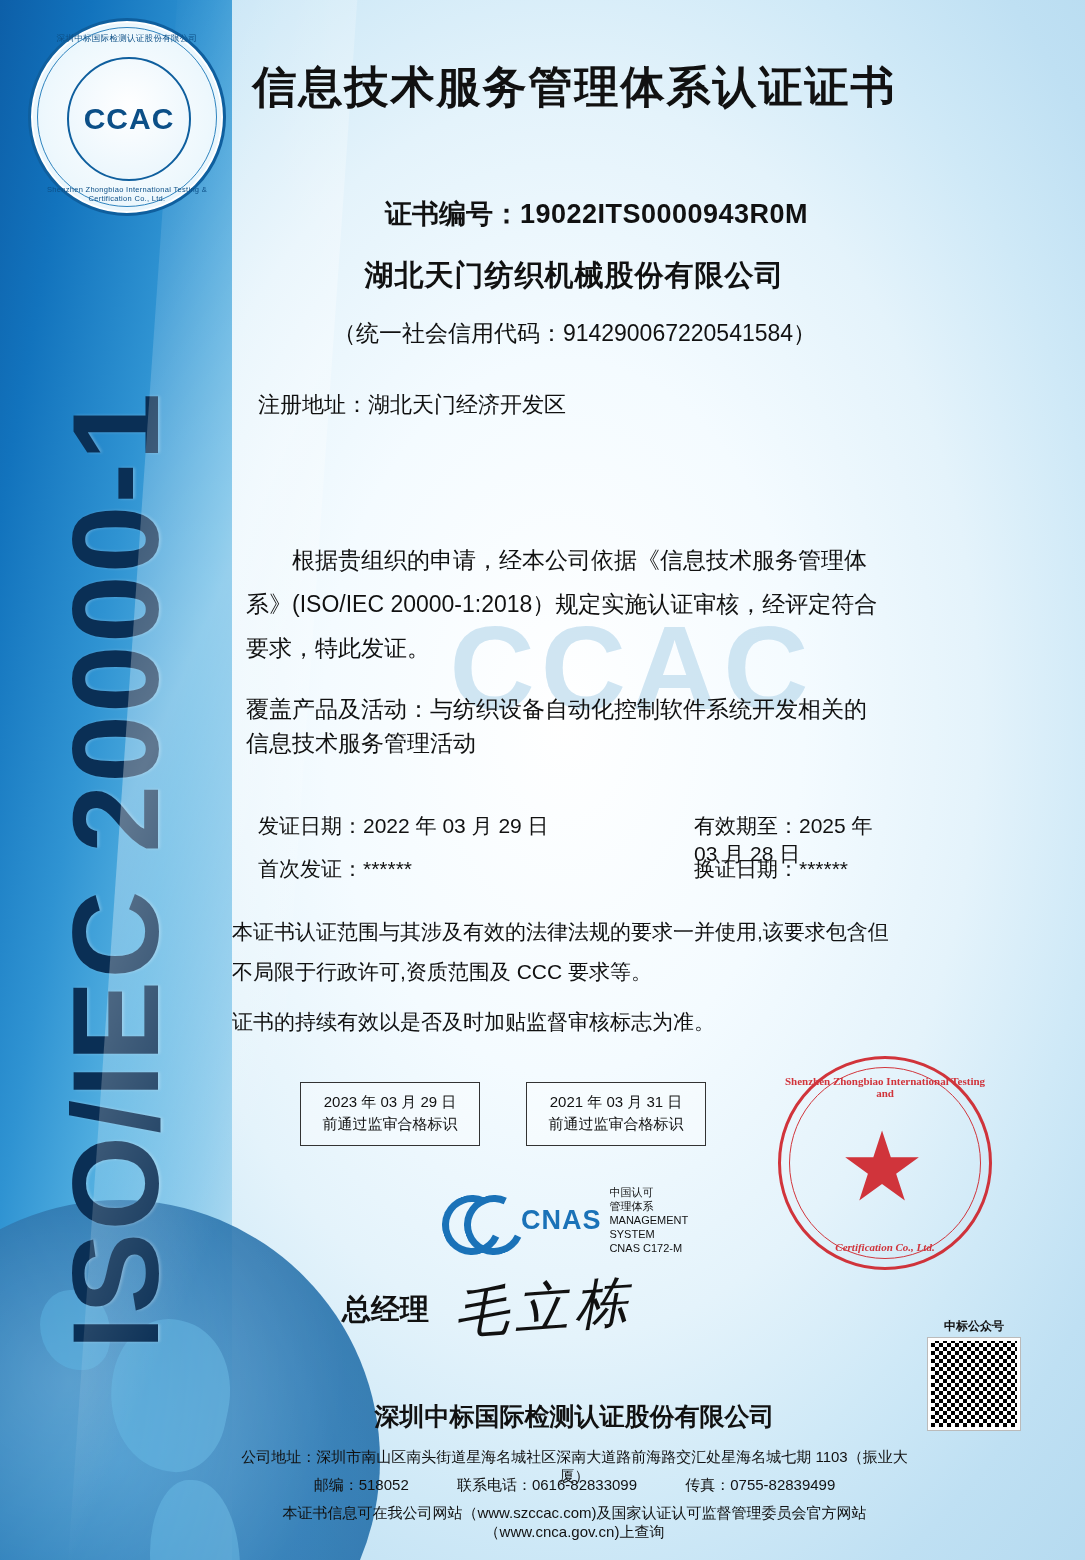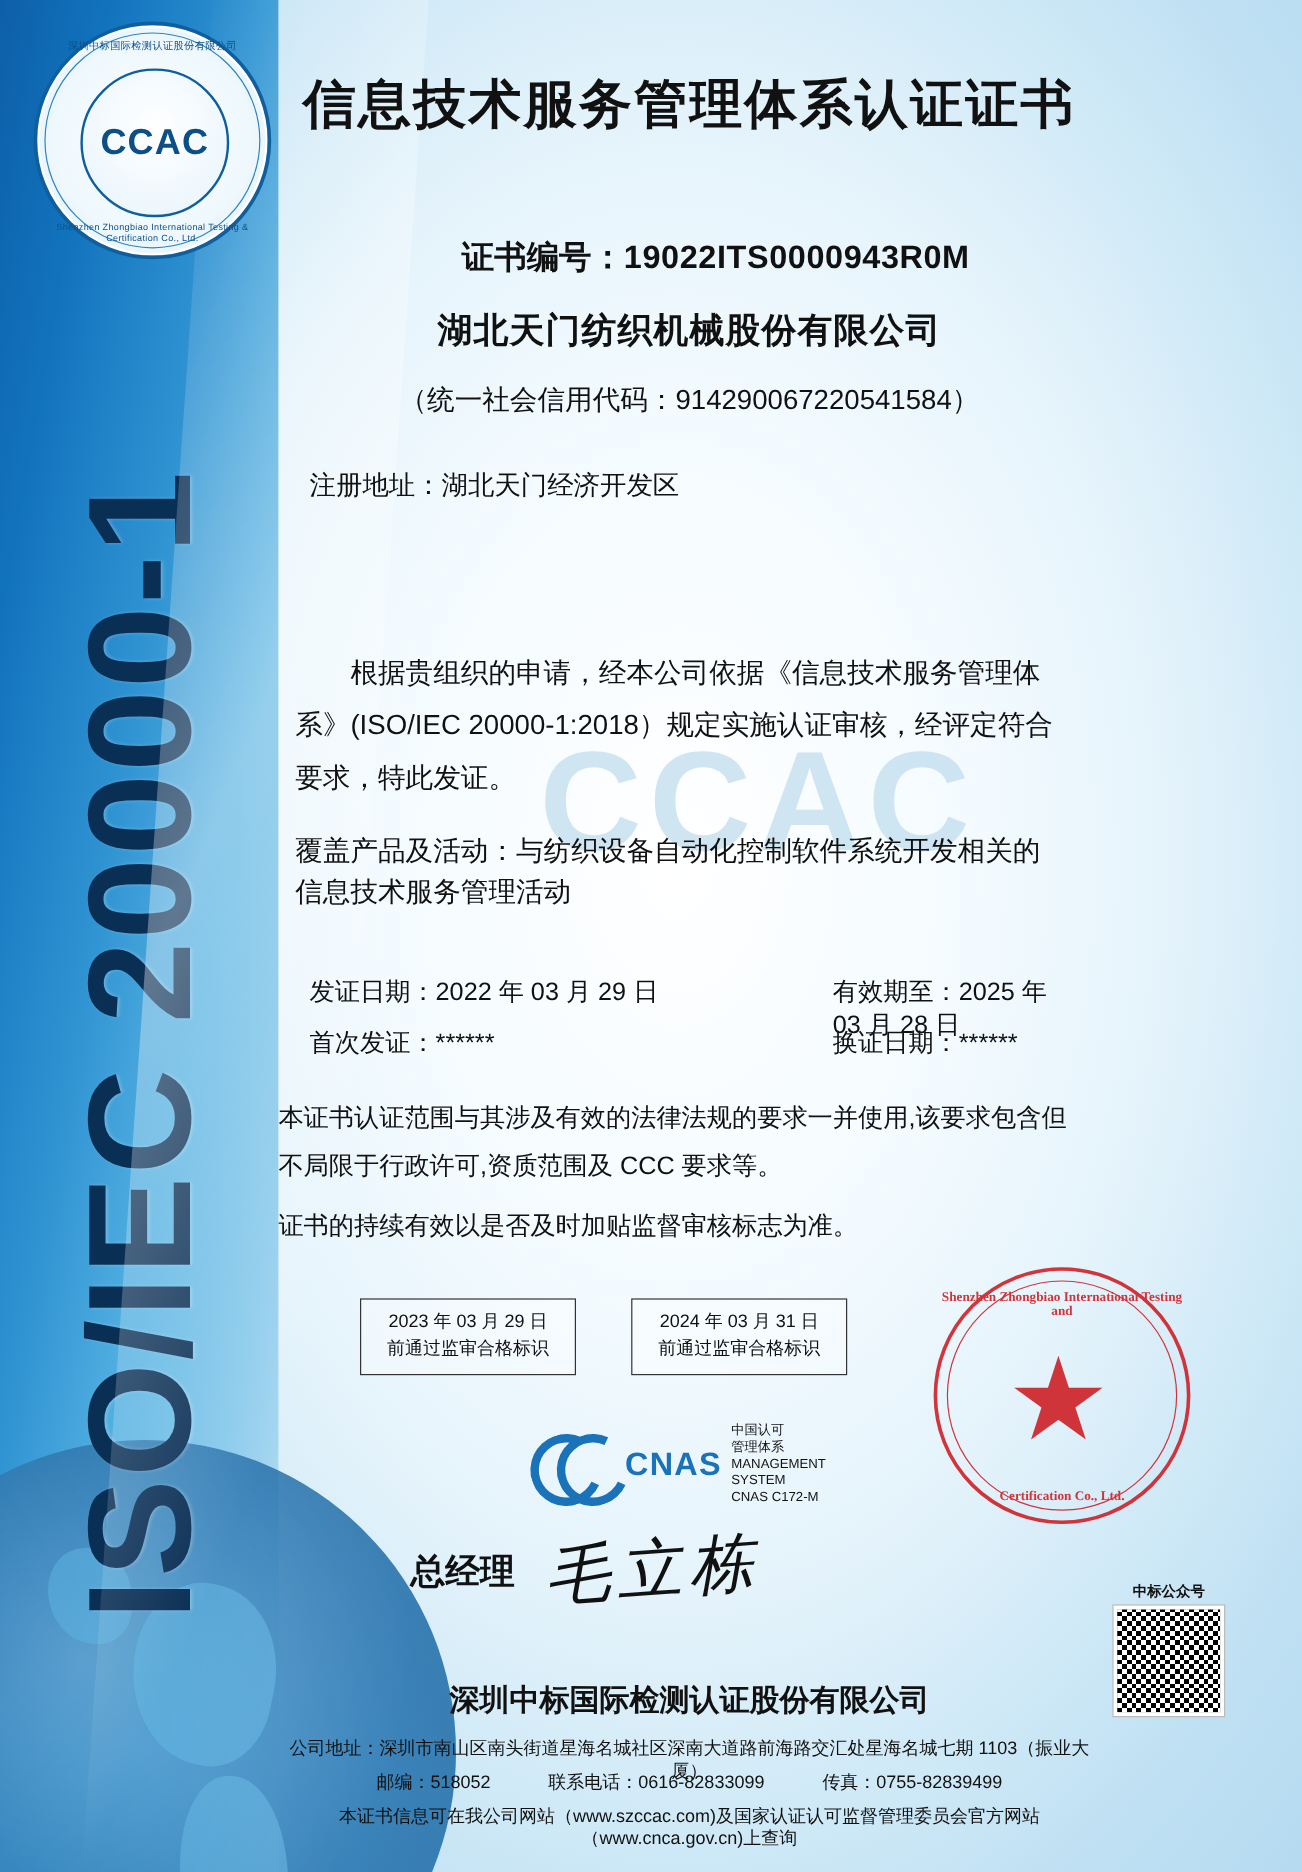--- a/index.html
+++ b/index.html
@@ -288,21 +288,21 @@
     border: 1px solid #cf2027;
   }
   .seal-txt-top, .seal-txt-bot {
     position: absolute; left: 0; right: 0;
     text-align: center;
     font-size: 11px;
     font-family: "Liberation Serif", serif;
     font-weight: bold;
   }
   .seal-txt-top { top: 16px; }
-  .seal-txt-bot { bottom: 14px; }
+  .seal-txt-bot { bottom: 14px; font-style: italic; }
   
   .sig-label {
     position: absolute;
     left: 110px; top: 1290px;
     font-size: 29px;
     font-weight: bold;
     color: #111;
   }
   .sig-script {
     position: absolute;
@@ -406,21 +406,21 @@
     </div>
 
     <div class="note note1">本证书认证范围与其涉及有效的法律法规的要求一并使用,该要求包含但不局限于行政许可,资质范围及 CCC 要求等。</div>
     <div class="note note2">证书的持续有效以是否及时加贴监督审核标志为准。</div>
 
     <div class="surv-box surv1">
       <div>2023 年 03 月 29 日</div>
       <div>前通过监审合格标识</div>
     </div>
     <div class="surv-box surv2">
-      <div>2024 年 03 月 31 日</div>
+      <div>2021 年 03 月 31 日</div>
       <div>前通过监审合格标识</div>
     </div>
 
     <div class="cnas">
       <div class="mark">
         <div class="sw"></div>
         <div class="sw sw2"></div>
       </div>
       <div class="word">CNAS</div>
       <div class="sub">

